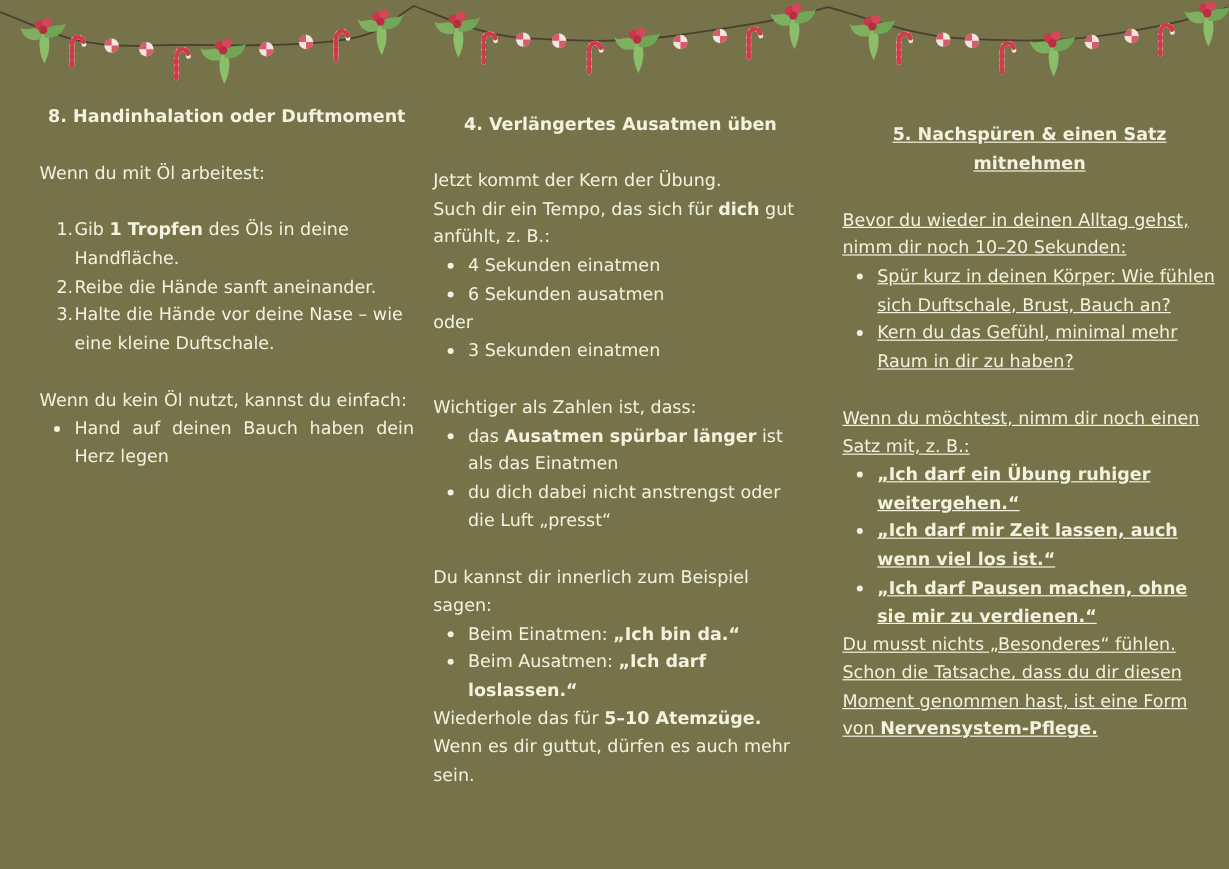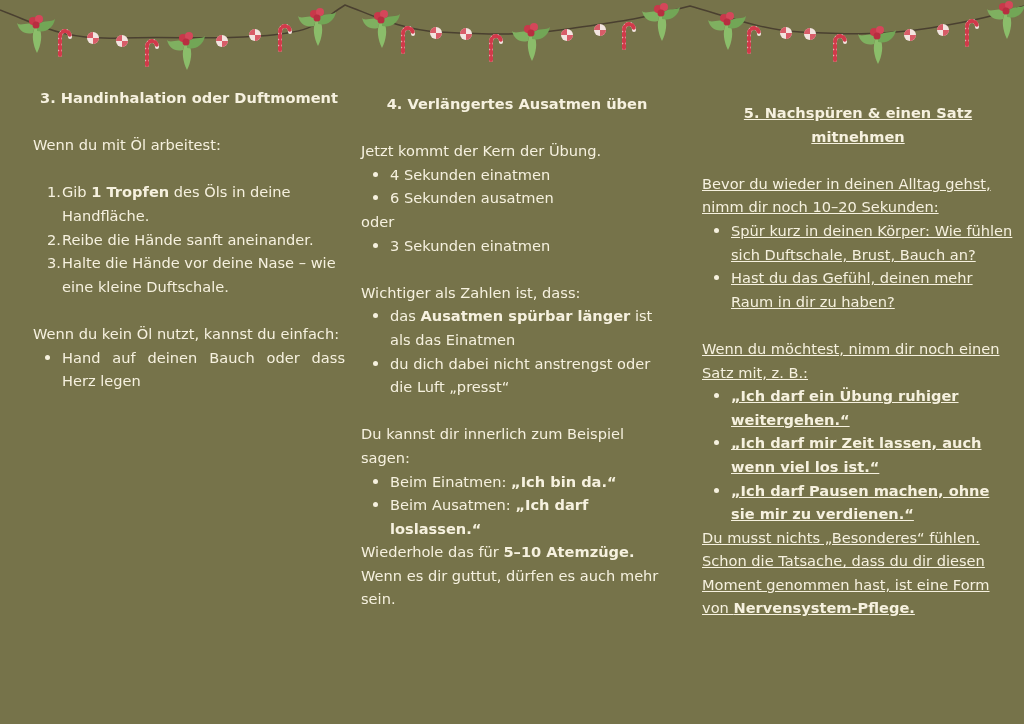--- a/index.html
+++ b/index.html
@@ -78,40 +78,41 @@
   <use href="#mint" x="810" y="34"></use>
   <use href="#cane" x="835" y="40"></use>
   <use href="#holly" x="876" y="36"></use>
   <use href="#mint" x="910" y="35"></use>
   <use href="#mint" x="943" y="30"></use>
   <use href="#cane" x="967" y="25"></use>
   <use href="#holly" x="1005" y="11"></use>
 </svg>
 
 <div class="col" id="col1">
-  <p class="h">3. Handinhalation oder Duftmoment</p>
+  <p class="h">8. Handinhalation oder Duftmoment</p>
   <div class="gap"></div>
   <p class="center">Wenn du mit Öl arbeitest:</p>
   <div class="gap"></div>
   <ol>
     <li><span class="num">1.</span><span>Gib </span><b>1 Tropfen</b><span> des Öls in deine Handfläche.</span></li>
     <li><span class="num">2.</span><span>Reibe die Hände sanft aneinander.</span></li>
     <li><span class="num">3.</span><span>Halte die Hände vor deine Nase – wie eine kleine Duftschale.</span></li>
   </ol>
   <div class="gap"></div>
   <p>Wenn du kein Öl nutzt, kannst du einfach:</p>
   <ul>
-    <li class="justify">Hand auf deinen Bauch oder dass Herz legen</li>
+    <li class="justify">Hand auf deinen Bauch haben dein Herz legen</li>
   </ul>
 </div>
 
 <div class="col" id="col2">
   <p class="h">4. Verlängertes Ausatmen üben</p>
   <div class="gap"></div>
   <p>Jetzt kommt der Kern der Übung.</p>
+  <p><span>Such dir ein Tempo, das sich für </span><b>dich</b><span> gut anfühlt, z. B.:</span></p>
   <ul>
     <li>4 Sekunden einatmen</li>
     <li>6 Sekunden ausatmen</li>
   </ul>
   <p>oder</p>
   <ul>
     <li>3 Sekunden einatmen</li>
   </ul>
   <div class="gap"></div>
   <p>Wichtiger als Zahlen ist, dass:</p>
@@ -128,21 +129,21 @@
   <p><span>Wiederhole das für </span><b>5–10 Atemzüge.</b></p>
   <p>Wenn es dir guttut, dürfen es auch mehr sein.</p>
 </div>
 
 <div class="col" id="col3">
   <p class="h">5. Nachspüren &amp; einen Satz mitnehmen</p>
   <div class="gap"></div>
   <p>Bevor du wieder in deinen Alltag gehst, nimm dir noch 10–20 Sekunden:</p>
   <ul>
     <li>Spür kurz in deinen Körper: Wie fühlen sich Duftschale, Brust, Bauch an?</li>
-    <li>Hast du das Gefühl, deinen mehr Raum in dir zu haben?</li>
+    <li>Kern du das Gefühl, minimal mehr Raum in dir zu haben?</li>
   </ul>
   <div class="gap"></div>
   <p>Wenn du möchtest, nimm dir noch einen Satz mit, z. B.:</p>
   <ul>
     <li><b>„Ich darf ein Übung ruhiger weitergehen.“</b></li>
     <li><b>„Ich darf mir Zeit lassen, auch wenn viel los ist.“</b></li>
     <li><b>„Ich darf Pausen machen, ohne sie mir zu verdienen.“</b></li>
   </ul>
   <p><span>Du musst nichts „Besonderes“ fühlen. Schon die Tatsache, dass du dir diesen Moment genommen hast, ist eine Form von </span><b>Nervensystem-Pflege.</b></p>
 </div>

